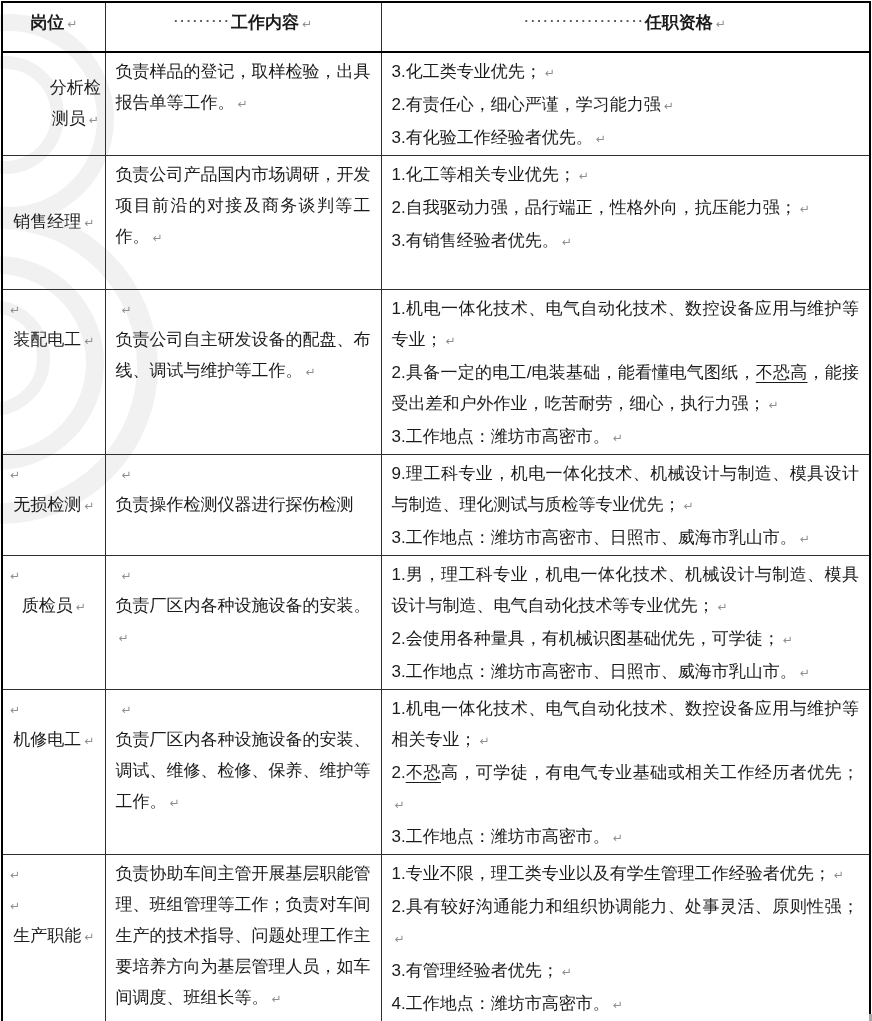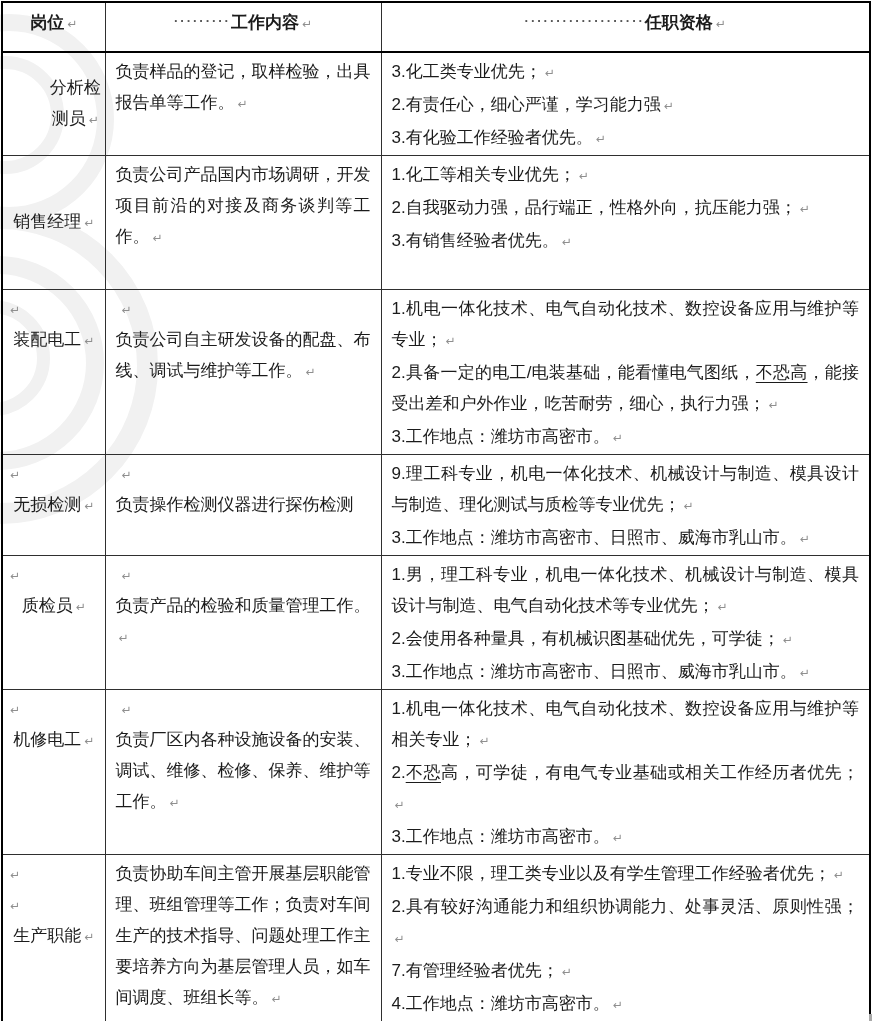--- a/index.html
+++ b/index.html
@@ -121,21 +121,21 @@
             <div class="para"><span>3.工作地点：潍坊市高密市、日照市、威海市乳山市。</span><span class="pilcrow">↵</span></div>
           </td>
         </tr>
         <tr style="height: 129px;">
           <td class="pos-cell" style="vertical-align: top;">
             <div class="break-line"><span class="pilcrow">↵</span></div>
             <div class="pos-label"><span>质检员</span><span class="pilcrow">↵</span></div>
           </td>
           <td class="work-cell">
             <div class="break-line"><span class="pilcrow">↵</span></div>
-            <div class="para"><span>负责产品的检验和质量管理工作。</span><span class="pilcrow">↵</span></div>
+            <div class="para"><span>负责厂区内各种设施设备的安装。</span><span class="pilcrow">↵</span></div>
           </td>
           <td class="qual-cell">
             <div class="para"><span>1.男，理工科专业，机电一体化技术、机械设计与制造、模具设计与制造、电气自动化技术等专业优先；</span><span class="pilcrow">↵</span></div>
             <div class="para"><span>2.会使用各种量具，有机械识图基础优先，可学徒；</span><span class="pilcrow">↵</span></div>
             <div class="para"><span>3.工作地点：潍坊市高密市、日照市、威海市乳山市。</span><span class="pilcrow">↵</span></div>
           </td>
         </tr>
         <tr style="height: 158px;">
           <td class="pos-cell" style="vertical-align: top;">
             <div class="break-line"><span class="pilcrow">↵</span></div>
@@ -156,21 +156,21 @@
             <div class="break-line"><span class="pilcrow">↵</span></div>
             <div class="break-line"><span class="pilcrow">↵</span></div>
             <div class="pos-label"><span>生产职能</span><span class="pilcrow">↵</span></div>
           </td>
           <td class="work-cell">
             <div class="para"><span>负责协助车间主管开展基层职能管理、班组管理等工作；负责对车间生产的技术指导、问题处理工作主要培养方向为基层管理人员，如车间调度、班组长等。</span><span class="pilcrow">↵</span></div>
           </td>
           <td class="qual-cell">
             <div class="para"><span>1.专业不限，理工类专业以及有学生管理工作经验者优先；</span><span class="pilcrow">↵</span></div>
             <div class="para"><span>2.具有较好沟通能力和组织协调能力、处事灵活、原则性强；</span><span class="pilcrow">↵</span></div>
-            <div class="para"><span>7.有管理经验者优先；</span><span class="pilcrow">↵</span></div>
+            <div class="para"><span>3.有管理经验者优先；</span><span class="pilcrow">↵</span></div>
             <div class="para"><span>4.工作地点：潍坊市高密市。</span><span class="pilcrow">↵</span></div>
           </td>
         </tr>
       </tbody>
   </table>
 
   <div class="handle"></div>
 </div>
 
 </body></html>

